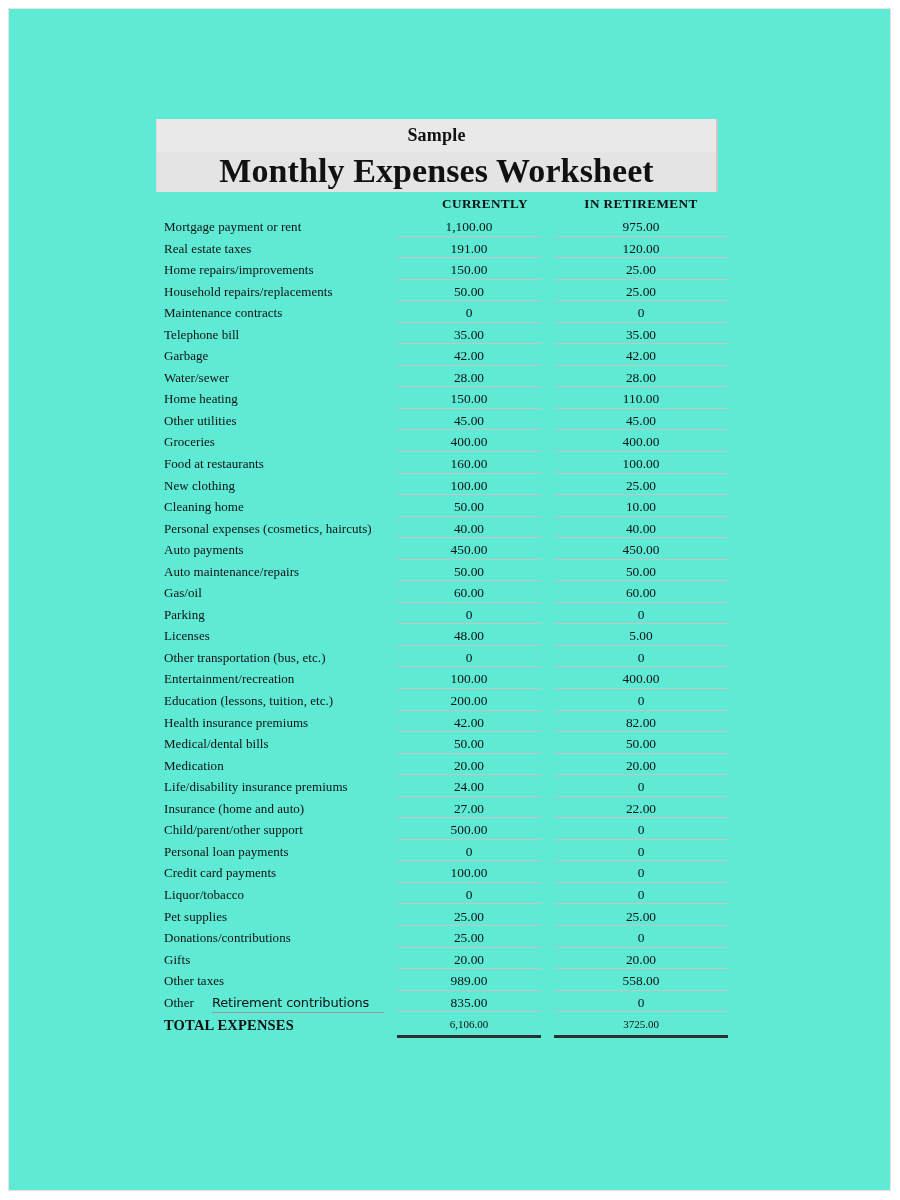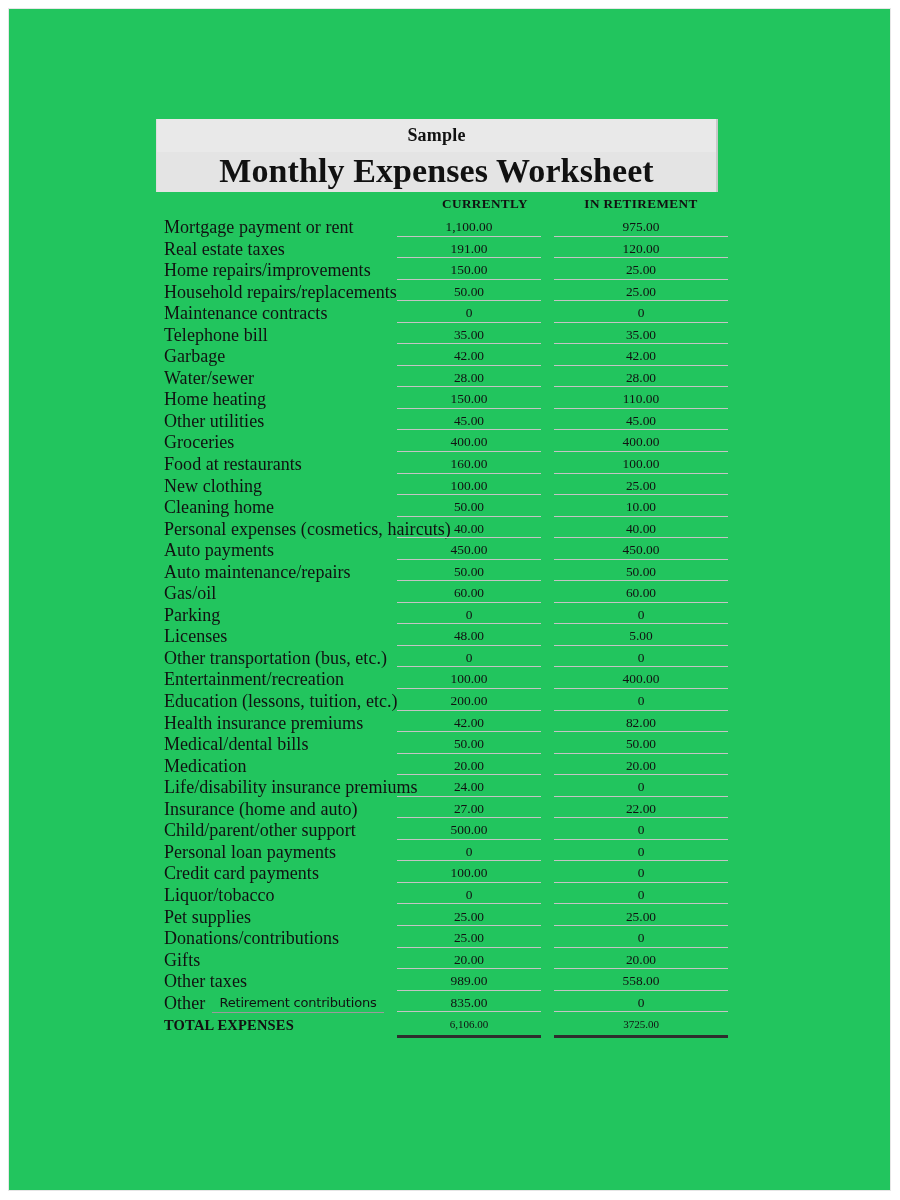--- a/index.html
+++ b/index.html
@@ -15,21 +15,21 @@
     color: #111111;
     overflow: hidden;
   }
   #page {
     position: absolute;
     left: 8px;
     top: 8px;
     width: 883px;
     height: 1183px;
     border: 1px solid #e6e6e6;
-    background: #22c55e;
+    background: #5eead4;
     box-sizing: border-box;
     padding-left: 40px;
   }
   #sheet {
     position: absolute;
     left: 147px;
     top: 110px;
     width: 562px;
   }
 
@@ -83,21 +83,21 @@
     margin-top: 1px;
   }
   .row {
     position: relative;
     height: 21.55px;
   }
   .row .label {
     position: absolute;
     left: 8px;
     top: 0px;
-    font-size: 18px;
+    font-size: 13px;
     line-height: 16px;
     white-space: nowrap;
     letter-spacing: 0.05px;
   }
   .cell {
     position: absolute;
     top: -1px;
     font-size: 13.4px;
     line-height: 17px;
     text-align: center;
@@ -122,21 +122,20 @@
     left: 56px;
     top: -1px;
     width: 172px;
     font-family: "DejaVu Sans", sans-serif;
     font-size: 13px;
     line-height: 17px;
     letter-spacing: -0.2px;
     border-bottom: 1px solid #9b9b9b;
     padding-bottom: 1px;
     white-space: nowrap;
-    text-align: center;
   }
 
   
   .row.total { height: 24px; }
   .row.total .label {
     font-weight: bold;
     font-size: 14.5px;
     letter-spacing: 0.2px;
     top: 1px;
   }

